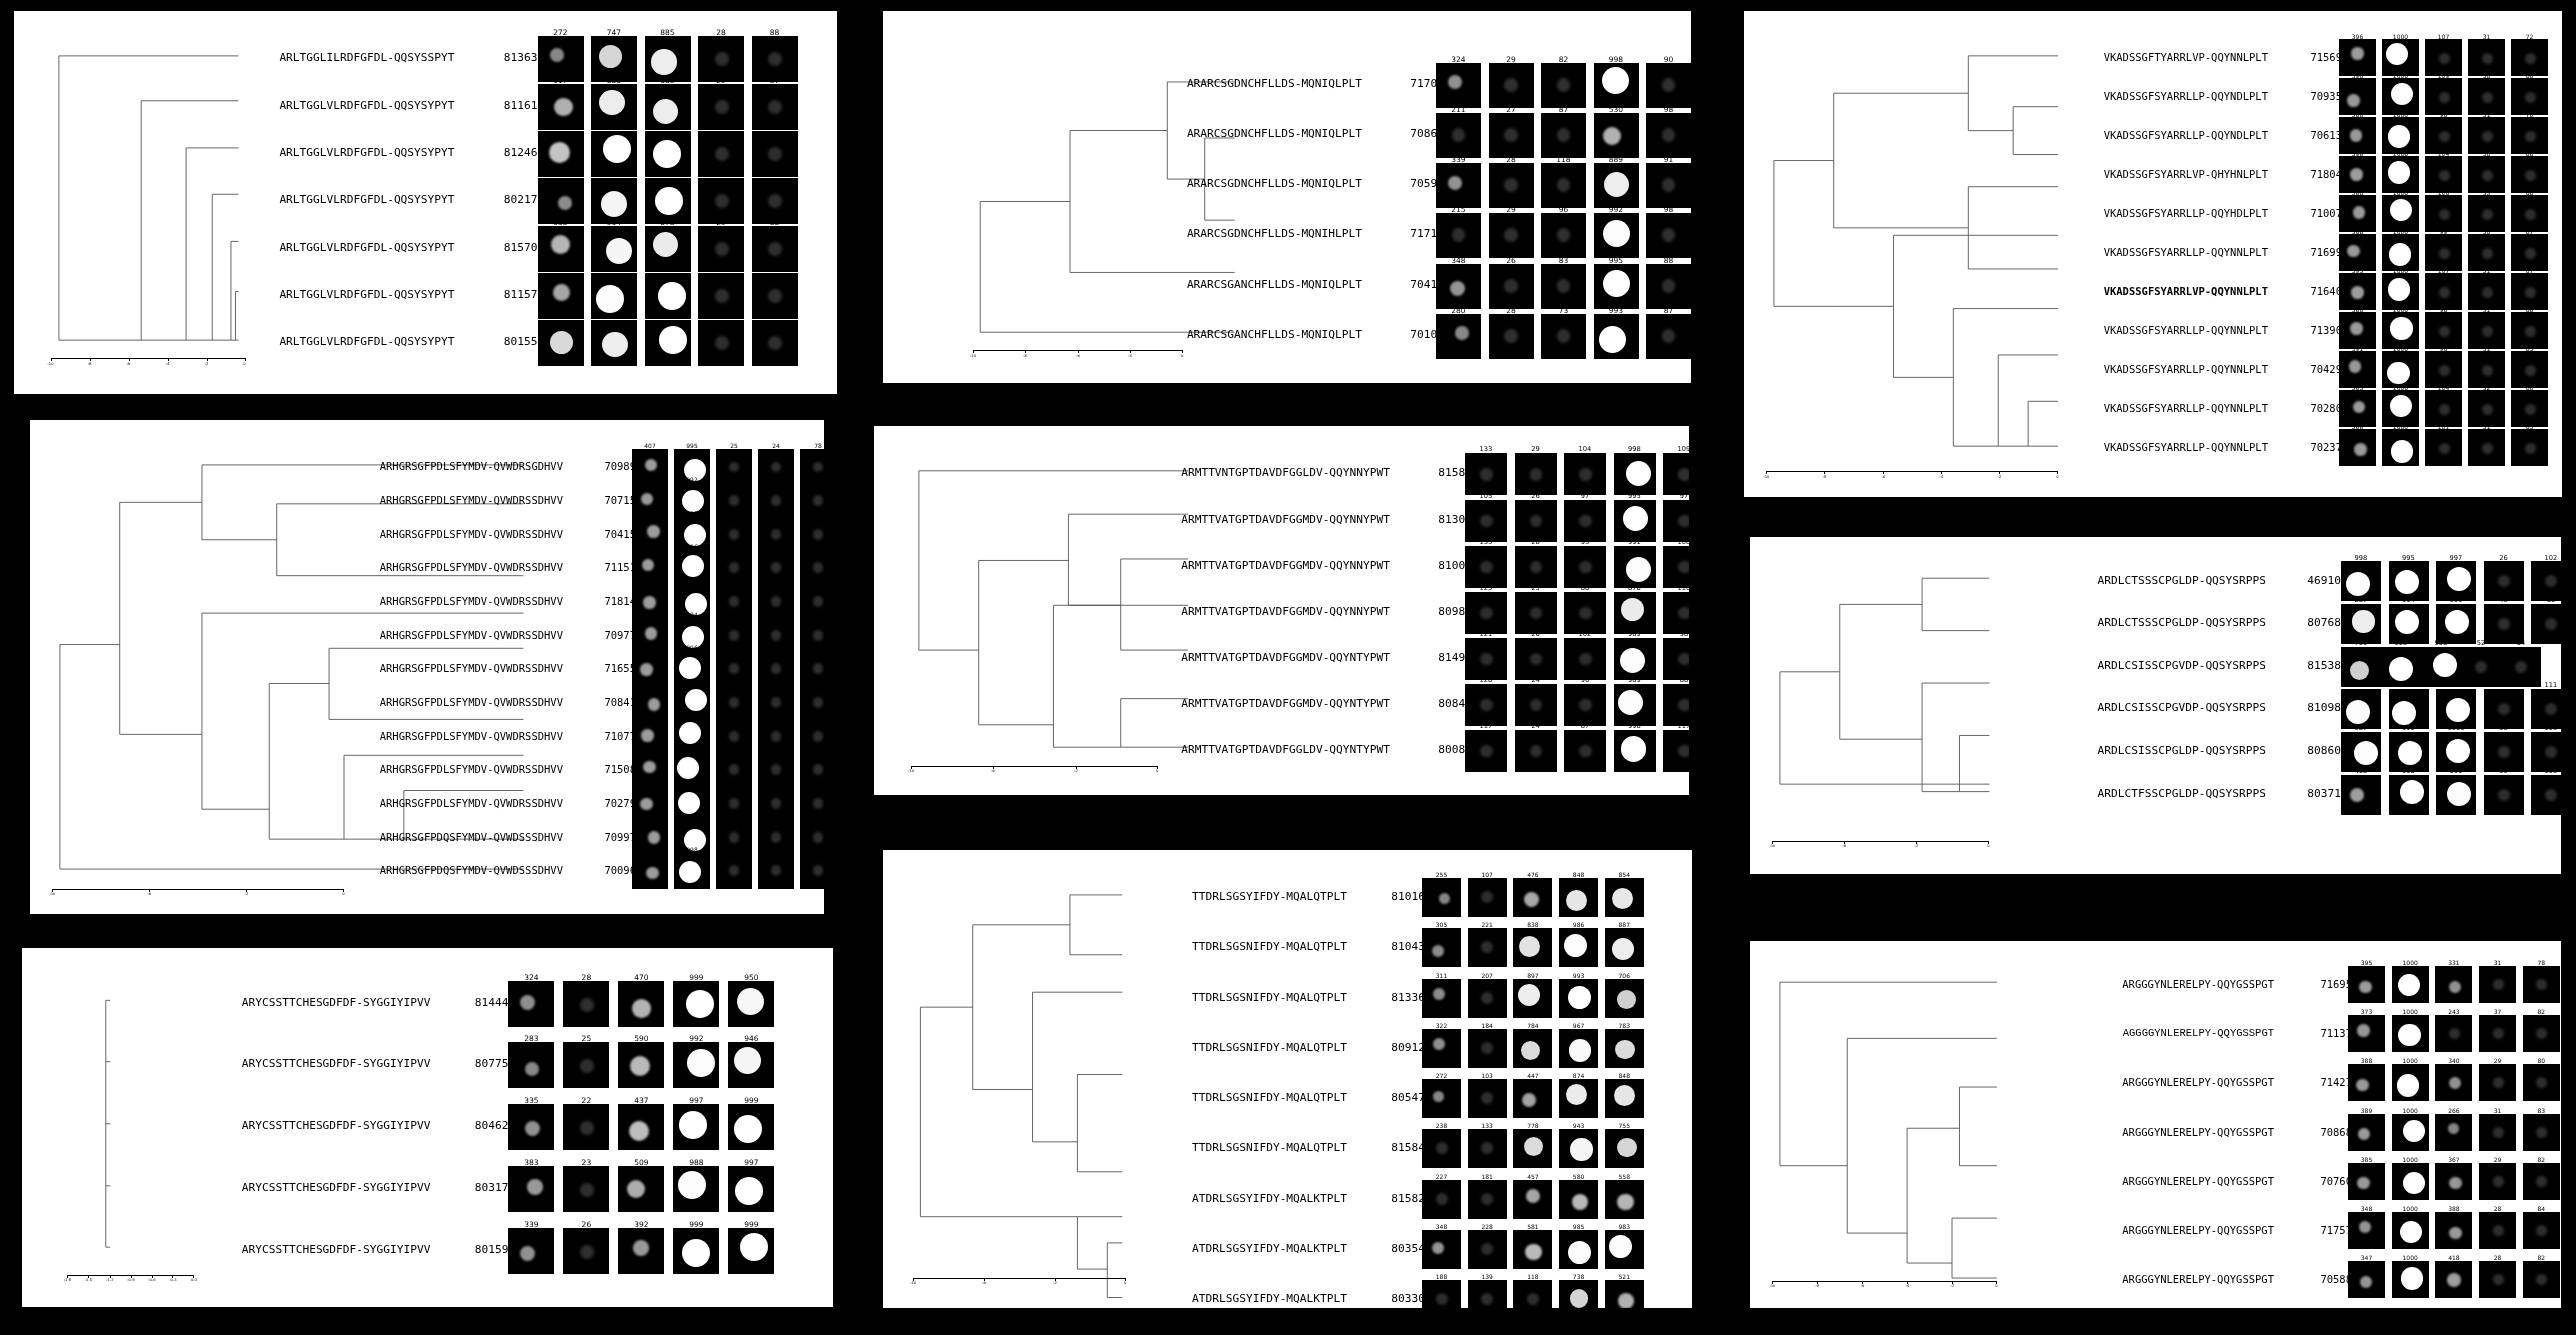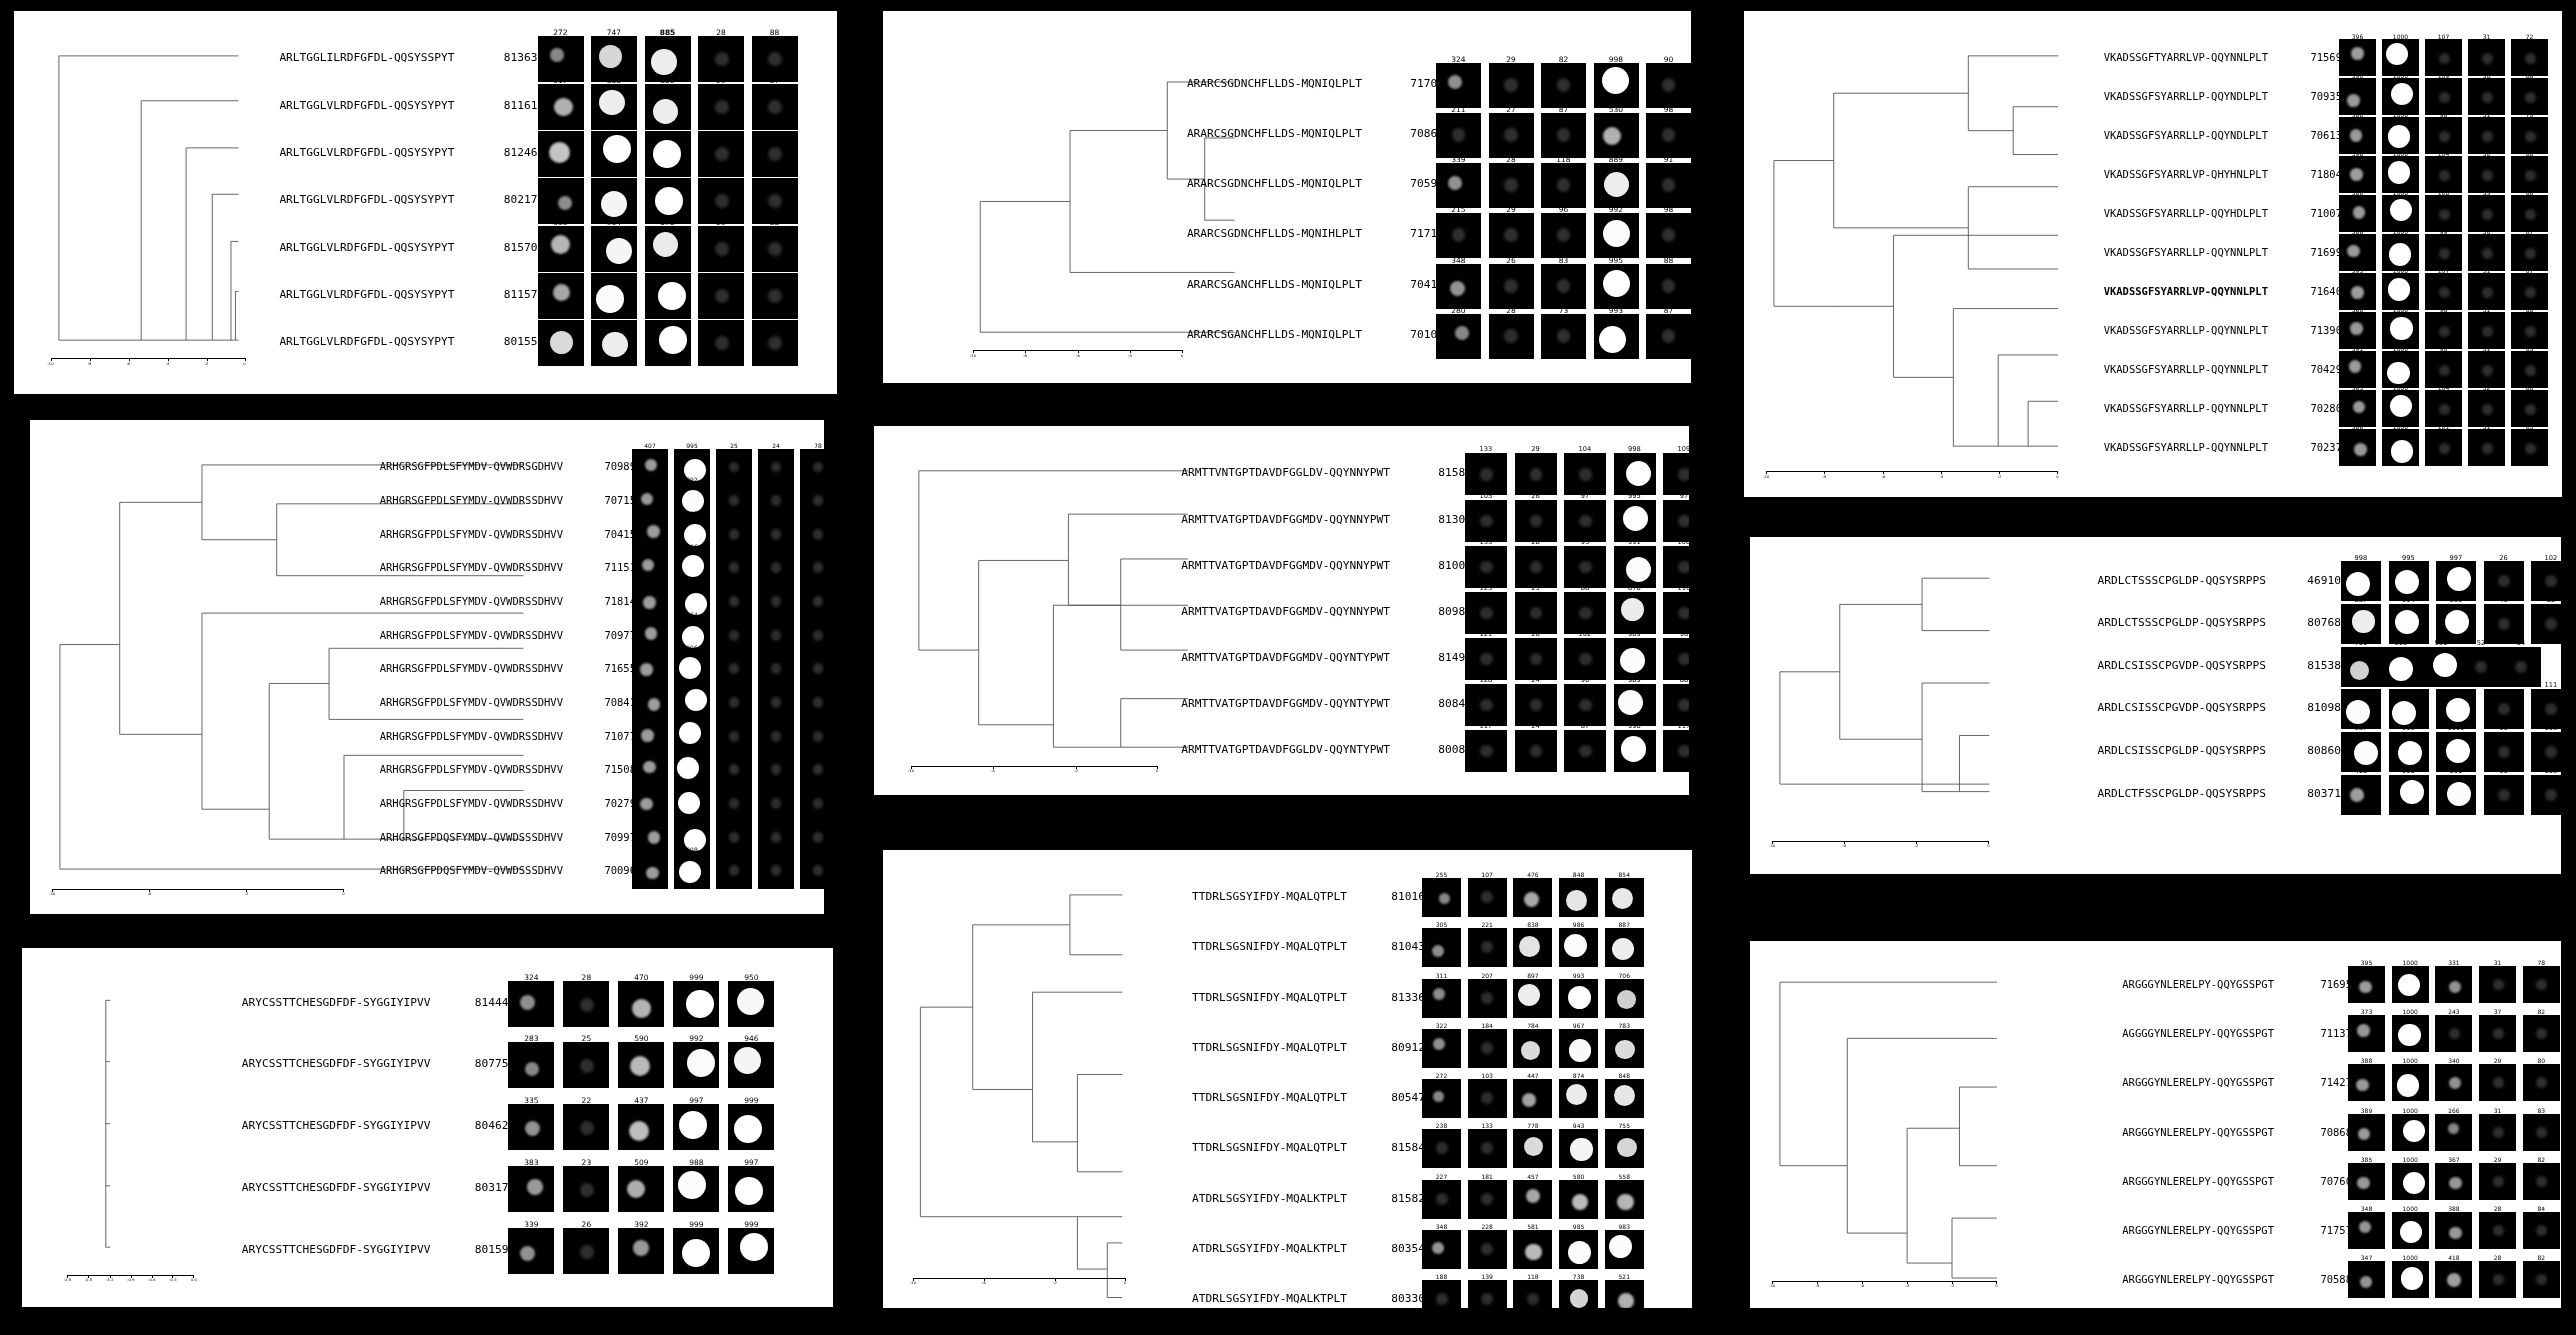--- a/index.html
+++ b/index.html
@@ -78,21 +78,21 @@
                 <div class="sq" style="position: absolute; top: 8.2px; left: 0px; width: 46px; height: 46px;">
                   <div class="blob" style="width: 13.5px; height: 13.5px; left: 12.7px; top: 12.7px; opacity: 0.53; filter: blur(1.2px);"></div>
                 </div>
               </div>
               <div class="cell" style="width: 46px; height: 55px;">
                 <div class="cap" style="top: 0px; font-size: 7.5px;">747</div>
                 <div class="sq" style="position: absolute; top: 8.2px; left: 0px; width: 46px; height: 46px;">
                   <div class="blob" style="width: 23px; height: 23px; left: 8.2px; top: 9px; opacity: 0.84; filter: blur(0.4px);"></div>
                 </div>
               </div>
-              <div class="cell" style="width: 46px; height: 55px; font-weight: bold;">
+              <div class="cell" style="width: 46px; height: 55px;">
                 <div class="cap" style="top: 0px; font-size: 7.5px;">885</div>
                 <div class="sq" style="position: absolute; top: 8.2px; left: 0px; width: 46px; height: 46px;">
                   <div class="blob" style="width: 25.4px; height: 25.4px; left: 6.7px; top: 13.5px; opacity: 0.93; filter: blur(0.4px);"></div>
                 </div>
               </div>
               <div class="cell" style="width: 46px; height: 55px;">
                 <div class="cap" style="top: 0px; font-size: 7.5px;">28</div>
                 <div class="sq" style="position: absolute; top: 8.2px; left: 0px; width: 46px; height: 46px;">
                   <div class="blob" style="width: 14px; height: 14px; left: 16.5px; top: 16.5px; opacity: 0.18; filter: blur(1.8px);"></div>
                 </div>
@@ -2737,21 +2737,21 @@
               </div>
               <div class="cell" style="width: 37px; height: 46px;">
                 <div class="cap" style="top: 0px; font-size: 6px;">78</div>
                 <div class="sq" style="position: absolute; top: 6.7px; left: 0px; width: 37px; height: 37px;">
                   <div class="blob" style="width: 11.2px; height: 11.2px; left: 13.5px; top: 13.5px; opacity: 0.18; filter: blur(1.8px);"></div>
                 </div>
               </div>
             </div>
           </div>
           <div class="row" style="left: 0px; top: 67px; height: 48px; width: 100%;">
-            <div class="seq" style="position: absolute; right: auto; left: 0px; width: 524px; top: 18.7px; font-size: 10.5px;">AGGGGYNLERELPY-QQYGSSPGT</div>
+            <div class="seq" style="position: absolute; right: auto; left: 0px; width: 524px; top: 18.7px; font-size: 10.5px; font-family: Liberation Mono, monospace;">AGGGGYNLERELPY-QQYGSSPGT</div>
             <div class="idnum" style="position: absolute; left: 557px; width: 45px; top: 18.7px; font-size: 10.5px;">71137</div>
             <div class="imgs" style="position: absolute; left: 598px; top: 0px; gap: 6.7px;">
               <div class="cell" style="width: 37px; height: 46px;">
                 <div class="cap" style="top: 0px; font-size: 6px;">373</div>
                 <div class="sq" style="position: absolute; top: 6.7px; left: 0px; width: 37px; height: 37px;">
                   <div class="blob" style="width: 12.7px; height: 12.7px; left: 9px; top: 9.7px; opacity: 0.59; filter: blur(1.2px);"></div>
                 </div>
               </div>
               <div class="cell" style="width: 37px; height: 46px;">
                 <div class="cap" style="top: 0px; font-size: 6px;">1000</div>

